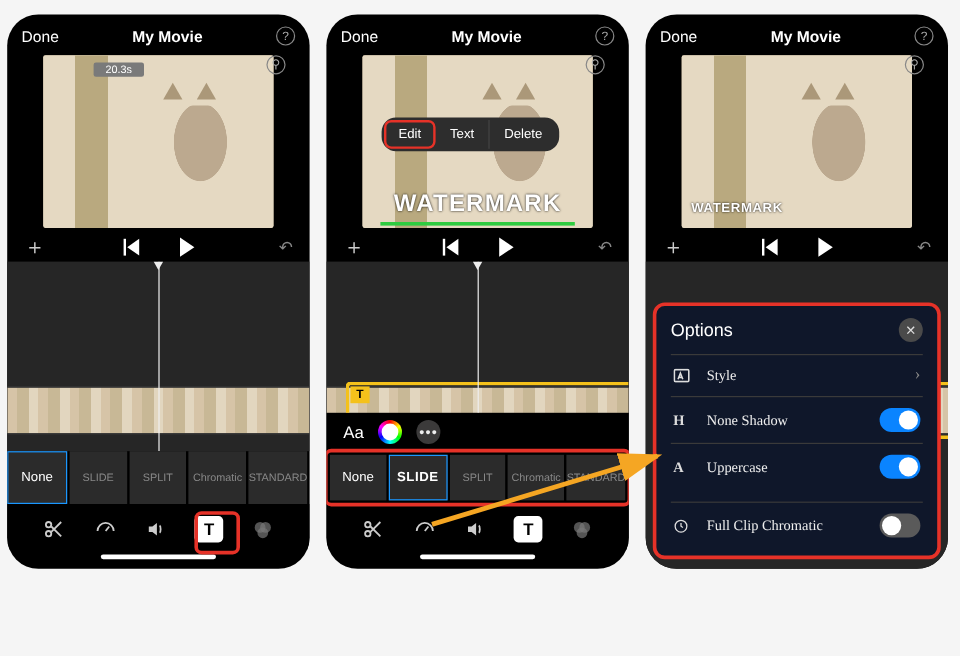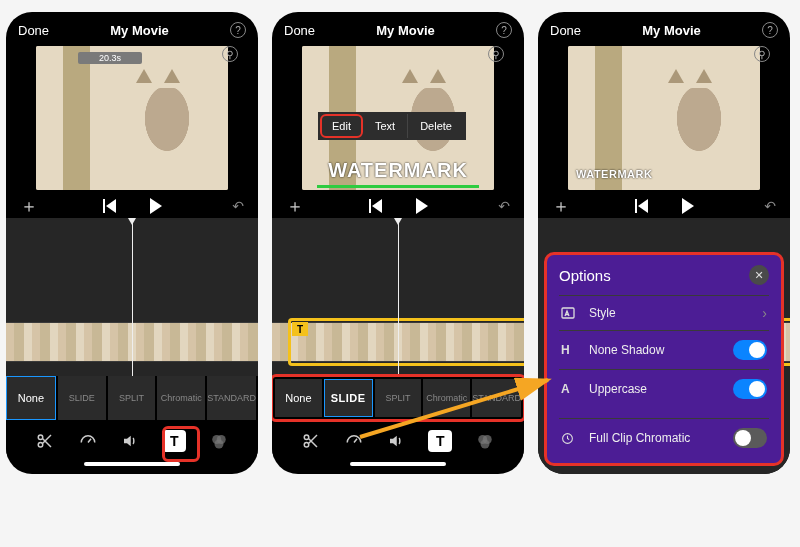--- a/index.html
+++ b/index.html
@@ -65,43 +65,43 @@
   .cat-ears::before, .cat-ears::after {
     content: ""; position: absolute;
     border-left: 8px solid transparent; border-right: 8px solid transparent;
     border-bottom: 14px solid #ab9879;
   }
   .cat-ears::before { left: -4px; }
   .cat-ears::after  { left: 24px; }
   .dur-badge {
     position: absolute; top: 6px; left: 42px;
     background: #7a7a7a; color: #fff; font-size: 9px;
-    padding: 1px 21px; border-radius: 2px;
+    padding: 1px 10px; border-radius: 2px;
   }
   .mag-btn {
     position: absolute; top: 4px; right: 4px;
     width: 16px; height: 16px; border: 1px solid #888; border-radius: 50%;
     display: flex; align-items: center; justify-content: center;
     font-size: 10px; color: #aaa;
   }
   .watermark-big {
     position: absolute; bottom: 8px; left: 0; width: 100%;
     text-align: center; font-size: 20px; font-weight: 800;
     color: #fff; letter-spacing: 1px;
     text-shadow: 0 0 2px #000;
   }
   .watermark-small {
     position: absolute; bottom: 10px; left: 8px;
     font-size: 11px; font-weight: 800; color: #fff; letter-spacing: .5px;
     text-shadow: 0 0 2px #000;
   }
   .green-bar { position:absolute; bottom:2px; left:8%; width:84%; height:3px; background:#2ecc40; }
   .edit-menu {
-    position: absolute; top: 66px; left: 16px;
-    background: #2d2d2d; border-radius: 0;
+    position: absolute; top: 52px; left: 16px;
+    background: #2d2d2d; border-radius: 12px;
     display: flex; padding: 2px;
   }
   .edit-menu-item {
     font-size: 11px; color: #fff; padding: 6px 12px;
     border-right: 1px solid #444;
   }
   .edit-menu-item:last-child { border-right: none; }
   .edit-red-box {
     border: 2.5px solid #e63228; border-radius: 6px;
     padding: 4px 10px !important;
@@ -196,36 +196,36 @@
   .text-tool {
     background: #fff; color:#000; border-radius: 4px; width: 24px; height: 22px;
     font-weight: 700; font-size: 14px; display:flex; align-items:center; justify-content:center;
   }
   .home-ind {
     width: 96px; height: 4px; background: #fff; border-radius: 3px;
     margin: 4px auto 8px;
   }
   .options-panel {
     position: absolute; left: 6px; right: 6px; bottom: 8px;
-    background: #4c1d95; border-radius: 10px;
+    background: #0f172a; border-radius: 10px;
     border: 3px solid #e63228;
     padding: 10px 12px 6px;
   }
   .opt-head {
     display: flex; justify-content: space-between; align-items: center;
     margin-bottom: 10px;
   }
   .opt-title { font-size: 15px; color: #fff; }
   .opt-close {
     width: 20px; height: 20px; border-radius: 50%; background: #4a4a4a;
     display:flex; align-items:center; justify-content:center; font-size:11px; color:#ddd;
   }
   .opt-row {
     display: flex; align-items: center; padding: 9px 2px;
-    border-top: 1px solid #3a3a3a; font-size: 12px; color: #eee;
+    border-top: 1px solid #3a3a3a; font-size: 12px; color: #eee; font-family: Liberation Serif, serif;
   }
   .opt-row:first-of-type { border-top: none; }
   .opt-ic { width: 18px; margin-right: 10px; font-size: 12px; color: #ddd; display:flex; align-items:center; }
   .chev { margin-left: auto; color: #888; font-size: 14px; }
   .toggle {
     margin-left: auto; width: 34px; height: 20px; border-radius: 10px;
     background: #0a84ff; position: relative;
   }
   .toggle::after {
     content:""; position:absolute; right:2px; top:2px; width:16px; height:16px;
@@ -343,20 +343,25 @@
       <span class="undo-icon">↶</span>
     </div>
 
     <div class="timeline-area">
       <div class="clip-strip"></div>
       <div class="clip-yellow"></div>
       <div class="clip-t">T</div>
       <div class="playhead"></div>
     </div>
 
+    <div class="aa-row">
+      <span class="aa-label">Aa</span>
+      <span class="color-ring"></span>
+      <span class="more-dots">•••</span>
+    </div>
 
     <div class="style-buttons-row" style="padding:3px;">
       <div class="style-btn" style="color:#fff;font-size:11px;">None</div>
       <div class="style-btn active style-slide">SLIDE</div>
       <div class="style-btn">SPLIT</div>
       <div class="style-btn">Chromatic</div>
       <div class="style-btn">STANDARD</div>
       <div class="red-box-abs" style="top:-2px; left:-2px; right:-2px; bottom:-2px;"></div>
     </div>
 

